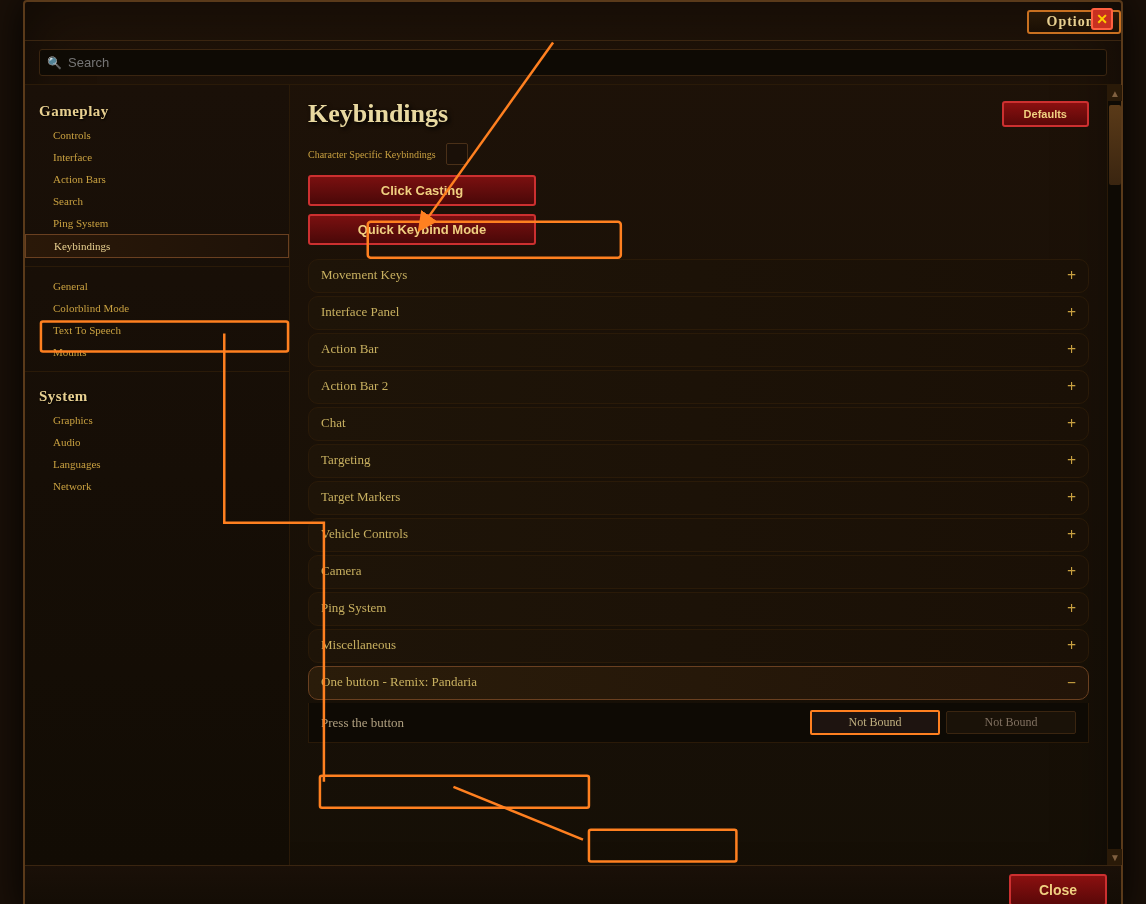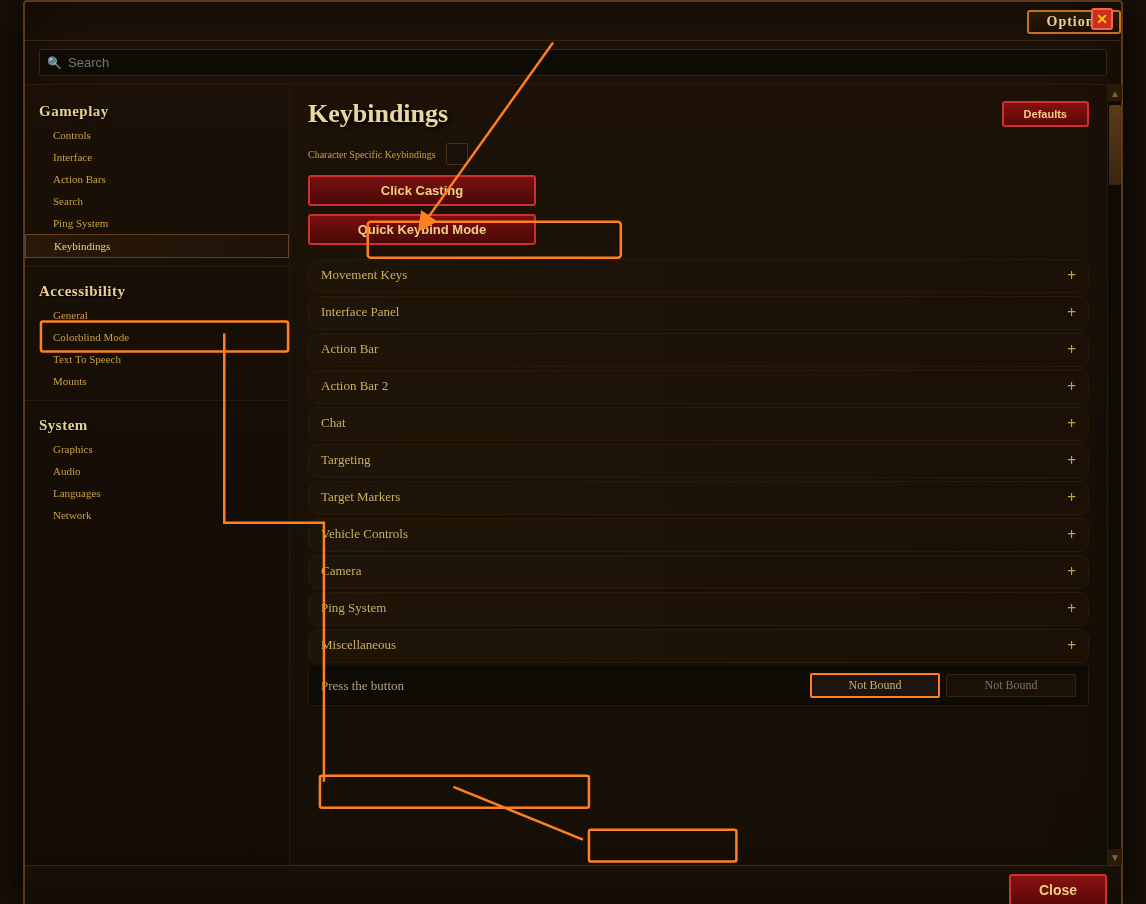--- a/index.html
+++ b/index.html
@@ -366,21 +366,20 @@
       <div class="sidebar-section-header">Gameplay</div>
       <div class="sidebar-item">Controls</div>
       <div class="sidebar-item">Interface</div>
       <div class="sidebar-item">Action Bars</div>
       <div class="sidebar-item">Search</div>
       <div class="sidebar-item">Ping System</div>
       <div class="sidebar-item active">Keybindings</div>
 
       <div class="sidebar-divider"></div>
 
-      <div class="sidebar-section-header">Accessibility</div>
       <div class="sidebar-item">General</div>
       <div class="sidebar-item">Colorblind Mode</div>
       <div class="sidebar-item">Text To Speech</div>
       <div class="sidebar-item">Mounts</div>
 
       <div class="sidebar-divider"></div>
 
       <div class="sidebar-section-header">System</div>
       <div class="sidebar-item">Graphics</div>
       <div class="sidebar-item">Audio</div>
@@ -455,20 +454,24 @@
         <div class="keybind-row">
           <span class="keybind-label">Ping System</span>
           <span class="expand-icon">+</span>
         </div>
 
         <div class="keybind-row">
           <span class="keybind-label">Miscellaneous</span>
           <span class="expand-icon">+</span>
         </div>
 
+        <div class="keybind-row expanded">
+          <span class="keybind-label">One button - Remix: Pandaria</span>
+          <span class="expand-icon">−</span>
+        </div>
 
         <div class="keybind-sub-item">
           <span class="keybind-sub-label">Press the button</span>
           <div class="keybind-input highlighted">Not Bound</div>
           <div class="keybind-input-secondary">Not Bound</div>
         </div>
 
       </div>
     </div>
 

